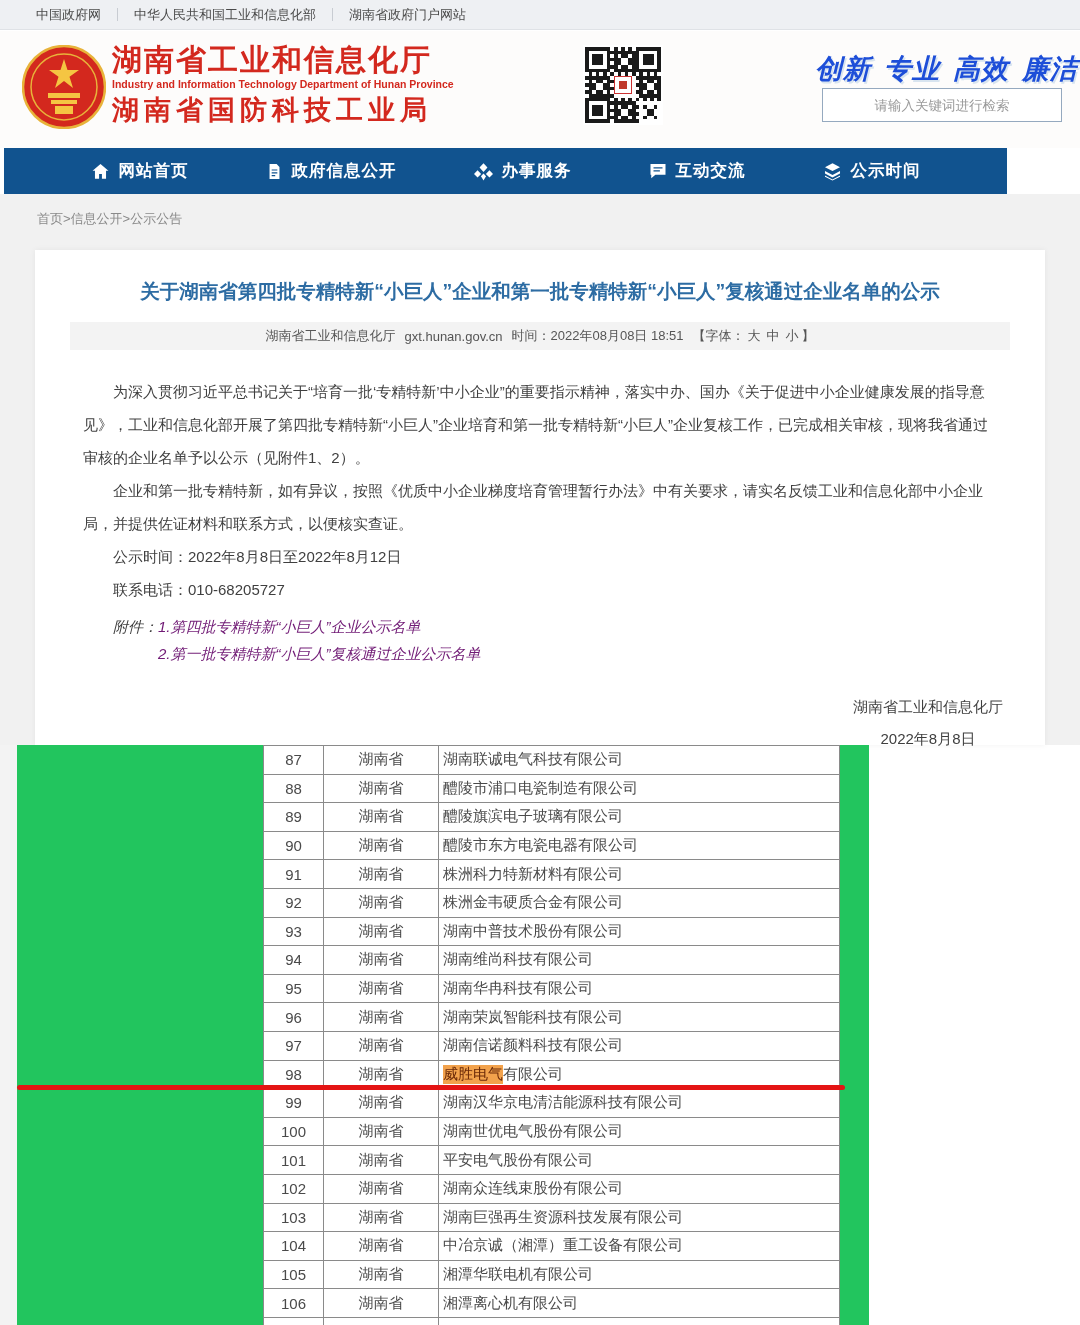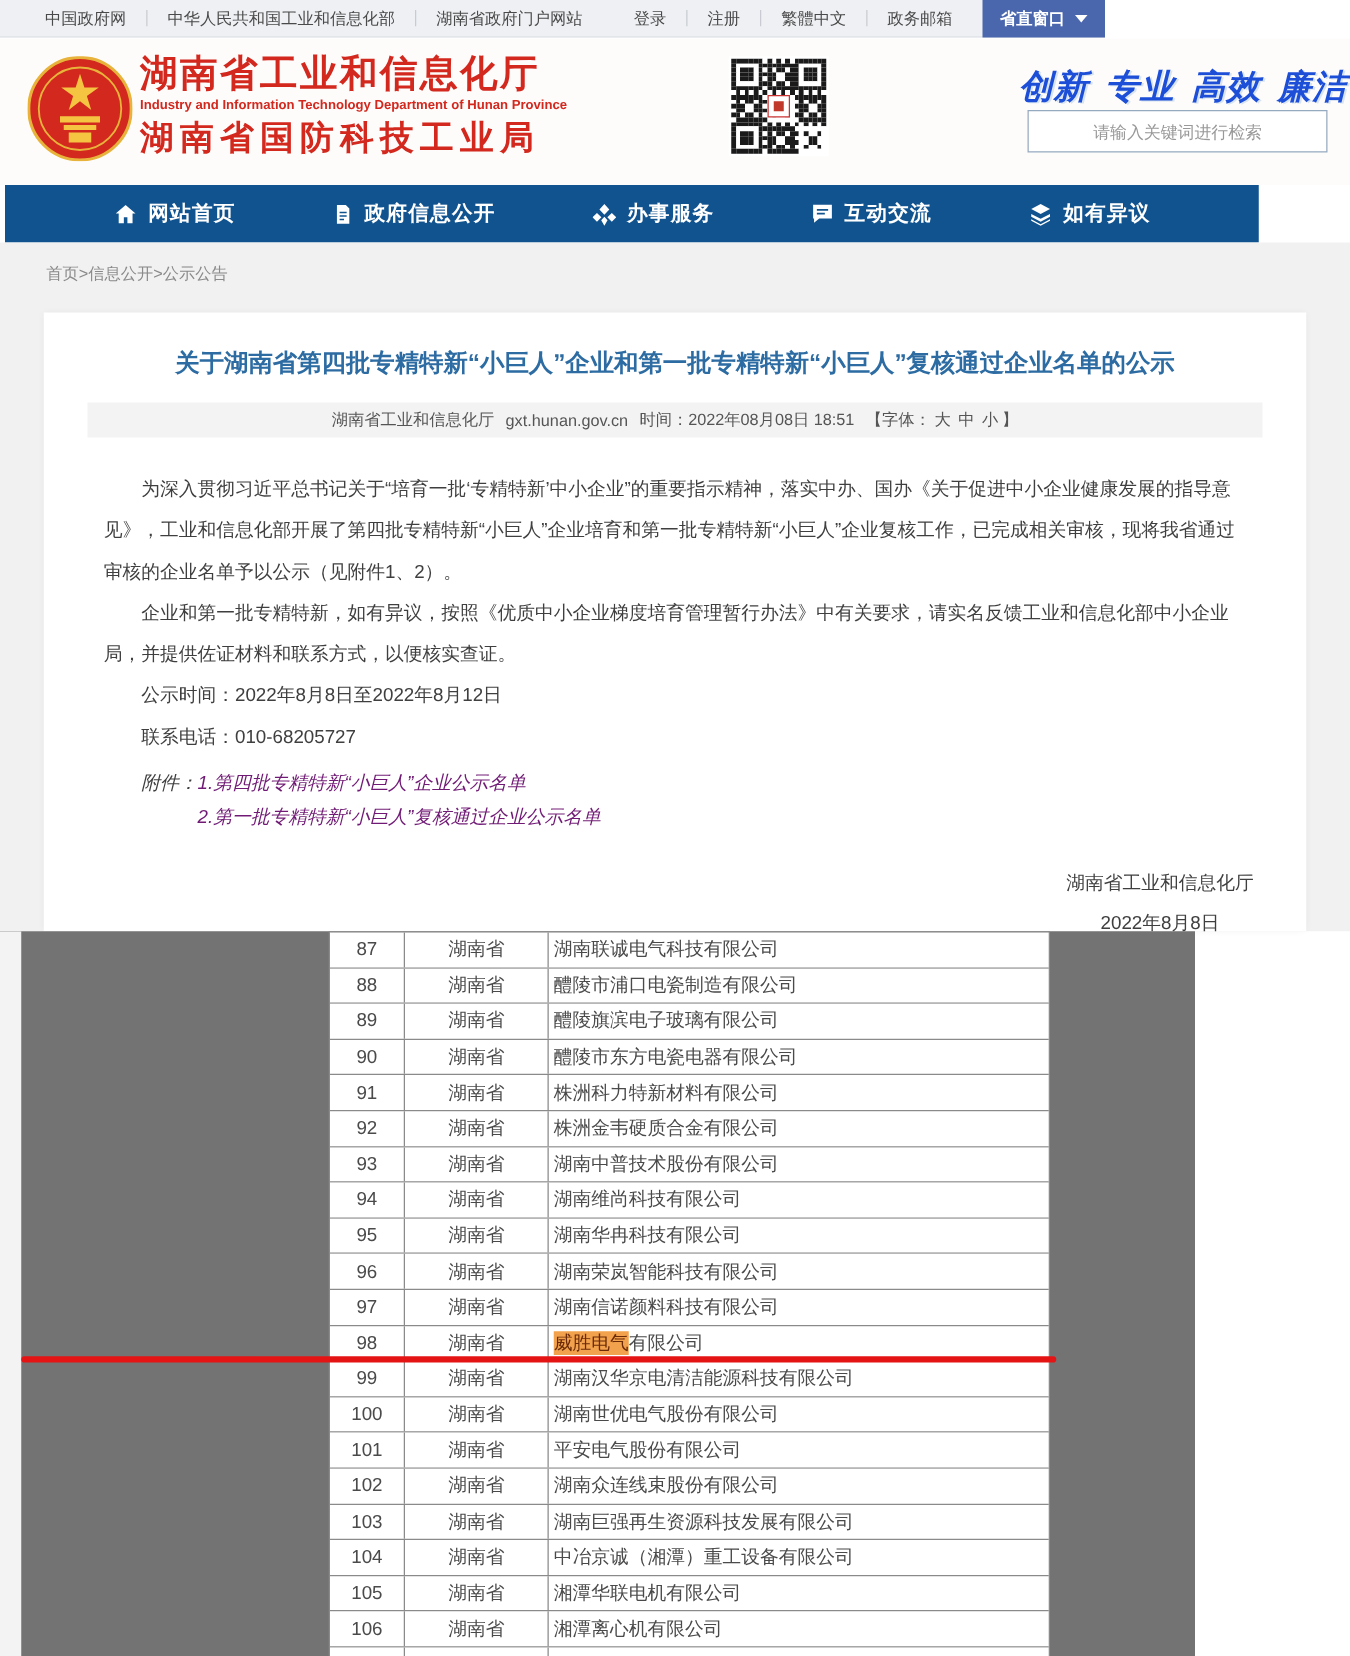--- a/index.html
+++ b/index.html
@@ -1,21 +1,21 @@
 <!DOCTYPE html>
 <html><head>
 <meta charset="utf-8">
 <style>
   * { margin:0; padding:0; box-sizing:border-box; }
   html,body { background:#fff; }
   body { font-family:"Liberation Sans","DejaVu Sans",sans-serif; }
   .page { position:relative; width:1080px; height:1325px; overflow:hidden; background:#fff; margin:0 auto; }
 
   
-  .topbar { position:absolute; left:0; top:0; width:884px; height:30px; background:#eef0f3;
+  .topbar { position:absolute; left:0; top:0; width:1080px; height:30px; background:#eef0f3;
             border-bottom:1px solid #dfe2e6; display:flex; justify-content:space-between; align-items:center; }
   .tb-left { display:flex; align-items:center; padding-left:20px; }
   .tb-right { display:flex; align-items:center; height:100%; }
   .tb-link { font-size:13px; color:#4a4a4a; text-decoration:none; line-height:13px;
              padding:0 16px; border-right:1px solid #c8ccd2; cursor:pointer; }
   .tb-right .tb-link:last-of-type,
   .tb-left .tb-link:last-of-type { border-right:none; }
   .tb-btn { height:30px; min-width:98px; background:#4a67ae; color:#fff; display:flex; align-items:center;
             justify-content:center; gap:8px; font-size:13px; font-weight:bold; margin-left:8px; cursor:pointer; padding:0 12px; }
   .tb-caret { width:0; height:0; border-left:5px solid transparent; border-right:5px solid transparent;
@@ -63,21 +63,21 @@
   .art-body p.indent { text-indent:2em; }
   .art-body p.plain { padding-left:2em; }
   .att-block { margin:8px 48px 0; font-size:15px; color:#3f3f3f; line-height:1.75; display:flex; padding-left:2em;font-style:italic; }
   .att-label { white-space:nowrap; }
   .att-items { display:flex; flex-direction:column; }
   .att-line { cursor:pointer; color:#701a75; }
   .signature { margin-top:24px; padding-right:42px; text-align:right; font-size:15px; color:#3f3f3f; }
   .sig-inner { display:inline-block; text-align:center; line-height:32px; }
 
   
-  .table-section { position:absolute; left:0; top:745px; width:956px; height:580px; background:#737373; overflow:hidden; }
+  .table-section { position:absolute; left:0; top:745px; width:869px; height:580px; background:#22c55e; overflow:hidden; }
   .left-strip { position:absolute; left:0; top:0; width:17px; height:100%; background:#f3f3f3; }
   .doc-table { position:absolute; left:263px; top:0; width:577px; border:1px solid #8a8a8a; border-bottom:none; }
   .trow { display:flex; height:28.6px; border-bottom:1px solid #8a8a8a; background:#fff; }
   .tc { display:flex; align-items:center; font-size:15px; color:#4a4a4a; }
   .tc-no { width:60px; justify-content:center; border-right:1px solid #8a8a8a; }
   .tc-prov { width:115px; justify-content:center; border-right:1px solid #8a8a8a; }
   .tc-comp { flex:1; padding-left:4px; }
   .hl { background:#f2a24c; color:#6b2a08; }
   .red-underline { position:absolute; left:17px; top:1085px; width:828px; height:5px; background:#e41414;
                    border-radius:3px; z-index:6; }
@@ -86,32 +86,20 @@
 <body>
 
 <div class="page">
 
   <div class="topbar">
     <div class="tb-left" id="tb-left">
         <a class="tb-link">中国政府网</a>
         <a class="tb-link">中华人民共和国工业和信息化部</a>
         <a class="tb-link">湖南省政府门户网站</a>
       </div>
-    <div class="tb-right">
-      <span id="tb-right" style="display:flex;align-items:center;">
-          <a class="tb-link">登录</a>
-          <a class="tb-link">注册</a>
-          <a class="tb-link">繁體中文</a>
-          <a class="tb-link">政务邮箱</a>
-        </span>
-      <div class="tb-btn">
-        <span>省直窗口</span>
-        <span class="tb-caret"></span>
-      </div>
-    </div>
   </div>
 
   <div class="header">
     <div class="emblem">
       <svg viewBox="0 0 84 84" width="84" height="84">
         <circle cx="42" cy="42" r="41" fill="#d3281e"></circle>
         <circle cx="42" cy="42" r="41" fill="none" stroke="#e8b33a" stroke-width="2.5"></circle>
         <circle cx="42" cy="42" r="33" fill="none" stroke="#e8b33a" stroke-width="1.5"></circle>
         <polygon points="42,14 45.5,25 57,25 47.5,31.8 51,43 42,36 33,43 36.5,31.8 27,25 38.5,25" fill="#f5c542"></polygon>
         <rect x="26" y="48" width="32" height="5" fill="#f5c542"></rect>
@@ -614,21 +602,21 @@
         <span class="nav-label">互动交流</span>
       </a>
       <a class="nav-item">
         <span class="nav-ico">
           <svg viewBox="0 0 24 24" width="19" height="19">
             <path fill="#fff" d="M12 1.5l9.5 5L12 11.5l-9.5-5z"></path>
             <path fill="#fff" d="M2.5 11.5L12 16.5l9.5-5v3L12 19.5l-9.5-5z"></path>
             <path fill="#fff" d="M2.5 17L12 22l9.5-5v1.5L12 23.5 2.5 18.5z"></path>
           </svg>
         </span>
-        <span class="nav-label">如有异议</span>
+        <span class="nav-label">公示时间</span>
       </a>
     </div>
 
   <div class="gray-zone">
     <div class="breadcrumb">首页&gt;信息公开&gt;公示公告</div>
     <div class="card">
       <div class="art-title">关于湖南省第四批专精特新“小巨人”企业和第一批专精特新“小巨人”复核通过企业名单的公示</div>
       <div class="meta-bar">
         <span>湖南省工业和信息化厅</span>
         <span>gxt.hunan.gov.cn</span>

